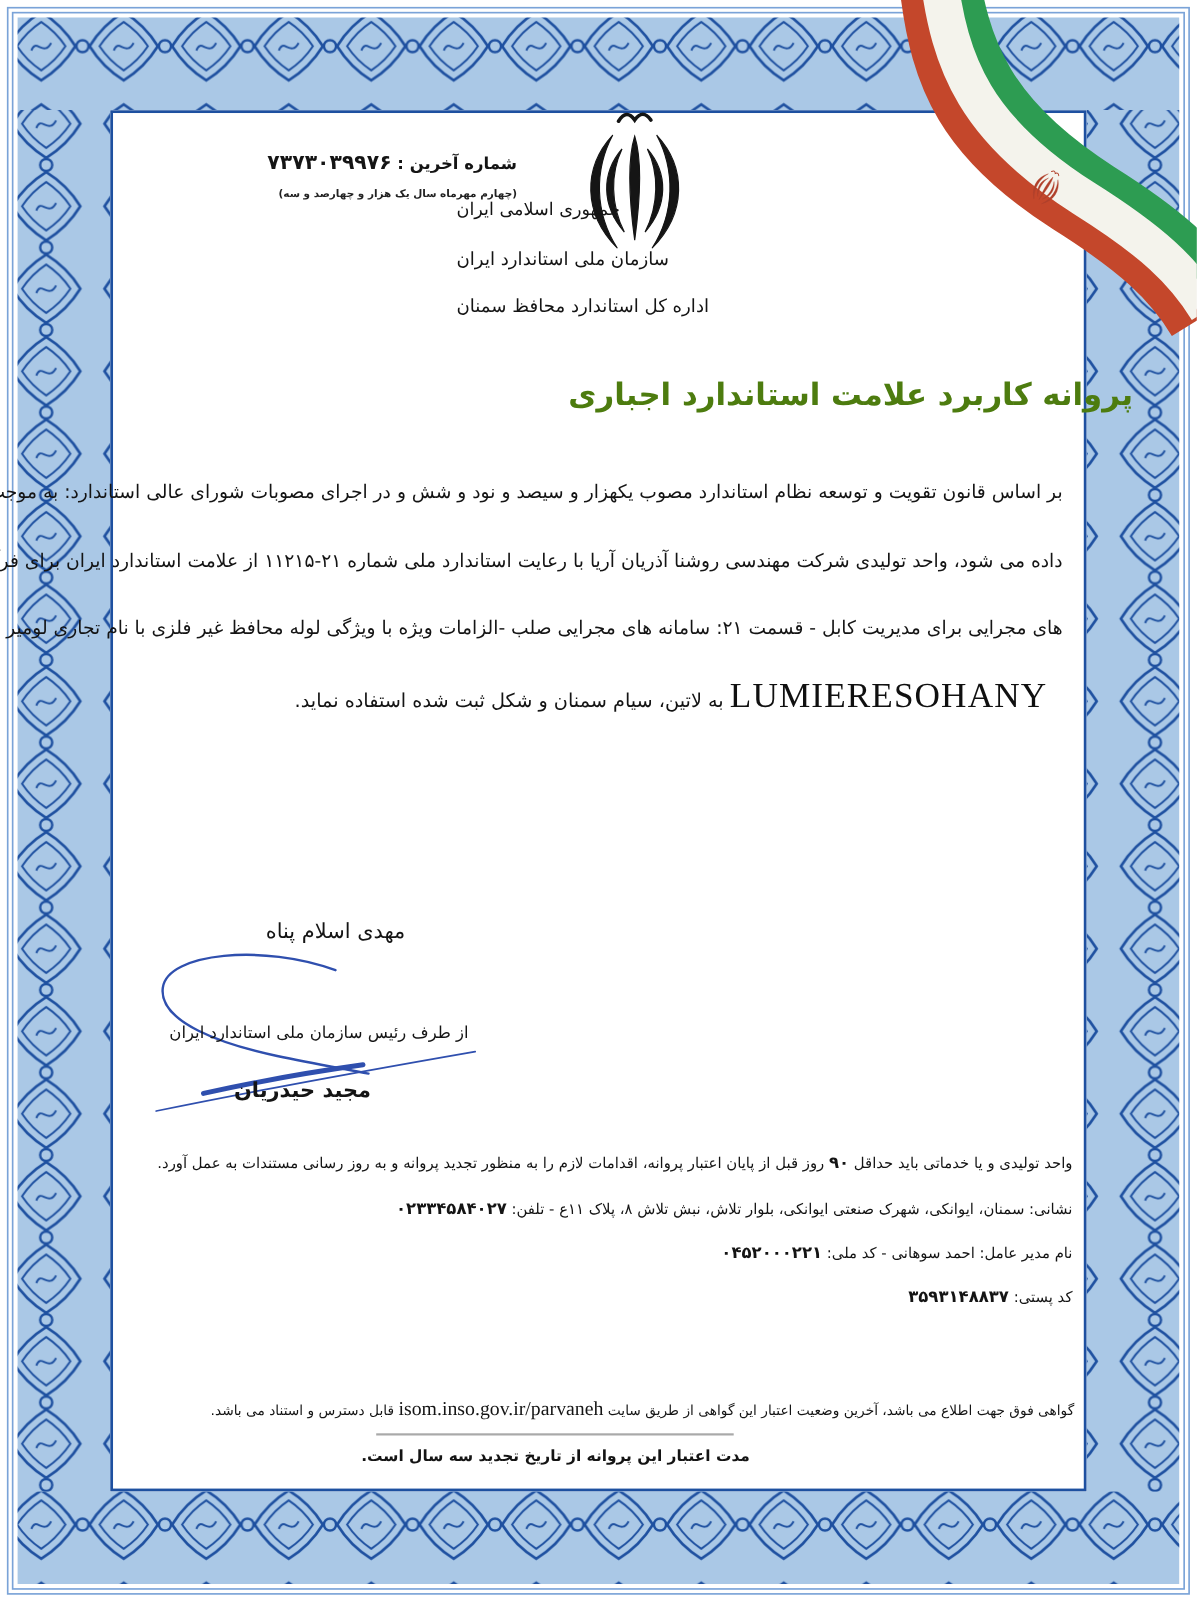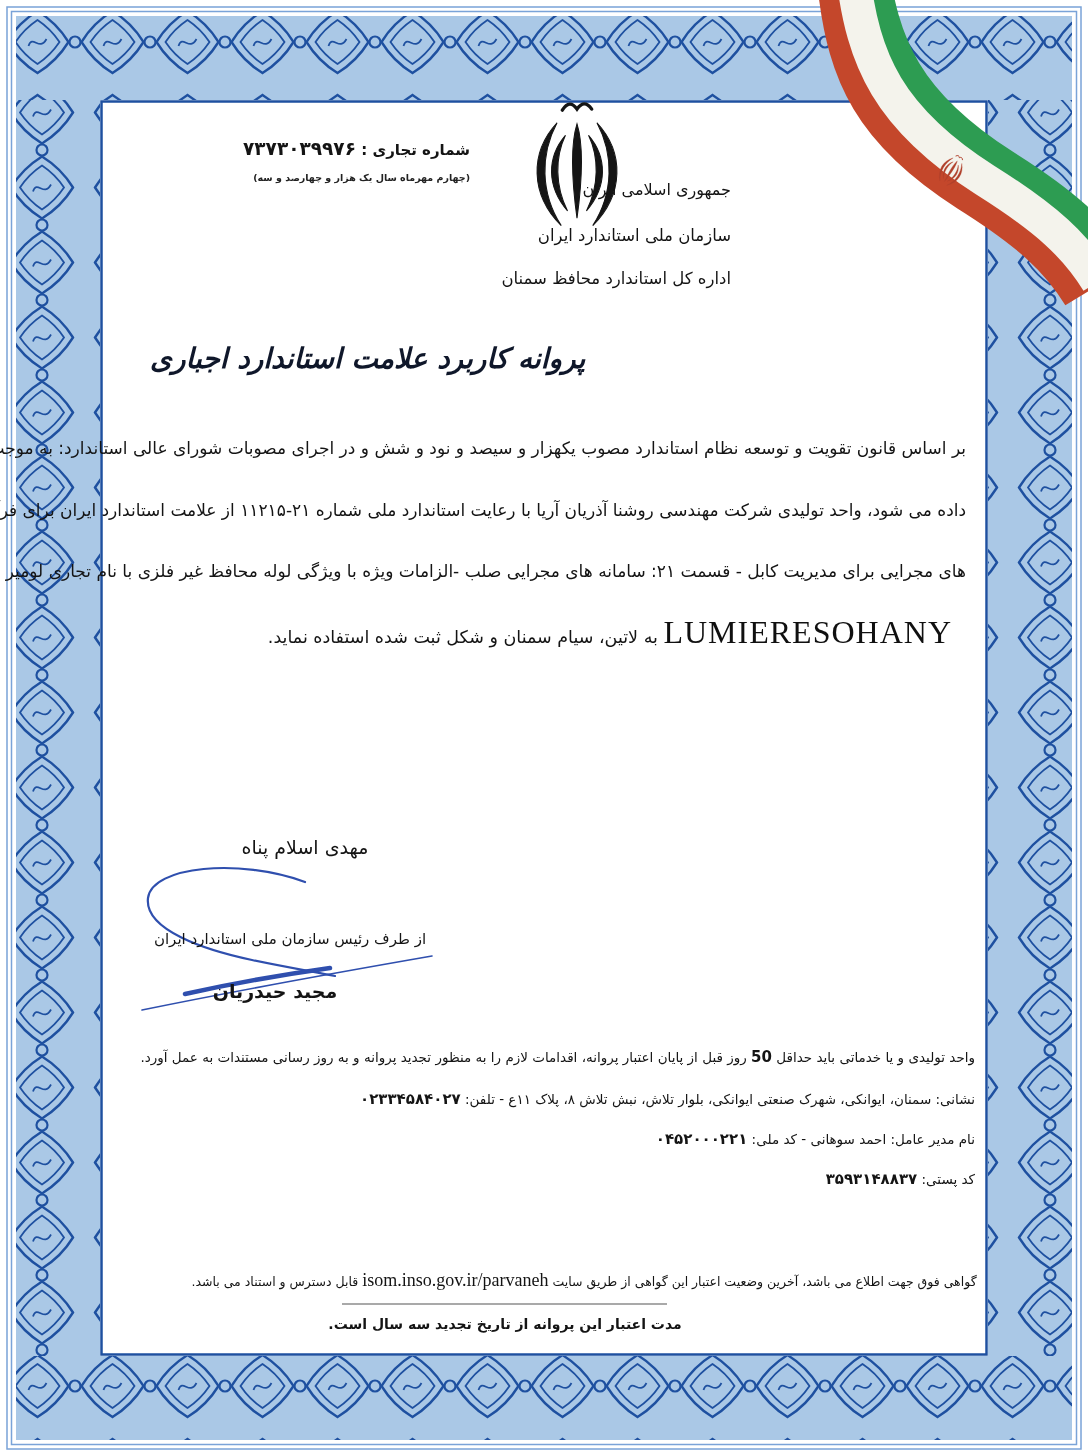--- a/index.html
+++ b/index.html
@@ -19,31 +19,30 @@
   .meta {
     left: 140px; top: 128px; width: 330px;
     direction: rtl; text-align: right;
   }
   .meta-row { line-height: 42px; white-space: nowrap; }
   .meta-label { font-size: 15px; font-weight: bold; }
   .meta-value { font-size: 18.5px; font-weight: bold; letter-spacing: 1px; margin-top: 24px; }
   .meta-note { font-size: 9.5px; font-weight: bold; color: #222; margin-top: 1px; }
 
   
-  .hline { left: 431px; width: 300px; text-align: right; direction: rtl; white-space: nowrap; }
+  .hline { left: 415px; width: 300px; text-align: left; direction: rtl; white-space: nowrap; }
   .h-country { top: 180px; font-size: 16px; }
   .h-org     { top: 226px; font-size: 16.5px; }
   .h-office  { top: 269px; font-size: 16.5px; }
 
   .cert-title {
     top: 342px; left: 150px; width: 880px;
-    text-align: left; direction: rtl;
+    text-align: right; direction: rtl;
     font-size: 28px; font-weight: bold;
-    color: #0f172a;
-    font-style: italic;
+    color: #4d7c0f;
   }
 
   
   .bodyline {
     left: 124px; width: 842px; height: 46px;
     direction: rtl;
     text-align: justify; text-align-last: justify;
     font-size: 17px; line-height: 40px;
     white-space: nowrap; overflow: visible;
   }
@@ -137,21 +136,21 @@
 
   <g fill="none" stroke="#2f4fae" stroke-linecap="round">
     <path d="M305,882 C240,858 152,866 148,898 C144,930 205,950 252,960 C285,967 315,972 335,976" stroke-width="2.2"></path>
     <path d="M185,994 C230,984 280,975 330,968" stroke-width="4.5"></path>
     <path d="M142,1010 C230,992 340,972 432,956" stroke-width="1.6"></path>
   </g>
 </svg>
 
 <div class="abs layer meta">
   <div class="meta-row">
-    <span class="meta-label">شماره تجاری : </span><span class="meta-value">۷۳۷۳۰۳۹۹۷۶</span>
+    <span class="meta-label">شماره آخرین : </span><span class="meta-value">۷۳۷۳۰۳۹۹۷۶</span>
   </div>
   <div class="meta-note">(چهارم مهرماه سال یک هزار و چهارصد و سه)</div>
 </div>
 
 <div class="abs layer hline h-country">جمهوری اسلامی ایران</div>
 <div class="abs layer hline h-org">سازمان ملی استاندارد ایران</div>
 <div class="abs layer hline h-office">اداره کل استاندارد محافظ سمنان</div>
 
 <div class="abs layer cert-title">پروانه کاربرد علامت استاندارد اجباری</div>
 
@@ -160,21 +159,21 @@
 <div class="abs layer bodyline bl3">های مجرایی برای مدیریت کابل - قسمت ۲۱: سامانه های مجرایی صلب -الزامات ویژه با ویژگی لوله محافظ غیر فلزی با نام تجاری لومیر به فارسی و</div>
 <div class="abs layer bodyline4">
   <span class="latin-name">LUMIERESOHANY</span><span> به لاتین، سیام سمنان و شکل ثبت شده استفاده نماید.</span>
 </div>
 
 <div class="abs layer sig-name1">مهدی اسلام پناه</div>
 <div class="abs layer sig-behalf">از طرف رئیس سازمان ملی استاندارد ایران</div>
 <div class="abs layer sig-name2">مجید حیدریان</div>
 
 <div class="abs layer fline f1">
-  <span>واحد تولیدی و یا خدماتی باید حداقل </span><span class="seg-b">50</span><span> روز قبل از پایان اعتبار پروانه، اقدامات لازم را به منظور تجدید پروانه و به روز رسانی مستندات به عمل آورد.</span>
+  <span>واحد تولیدی و یا خدماتی باید حداقل </span><span class="seg-b">۹۰</span><span> روز قبل از پایان اعتبار پروانه، اقدامات لازم را به منظور تجدید پروانه و به روز رسانی مستندات به عمل آورد.</span>
 </div>
 <div class="abs layer fline f2">
   <span>نشانی: </span><span>سمنان، ایوانکی، شهرک صنعتی ایوانکی، بلوار تلاش، نبش تلاش ۸، پلاک ۱۱ع - تلفن: </span><span class="seg-b">۰۲۳۳۴۵۸۴۰۲۷</span>
 </div>
 <div class="abs layer fline f3">
   <span>نام مدیر عامل: </span><span>احمد سوهانی - کد ملی: </span><span class="seg-b">۰۴۵۲۰۰۰۲۲۱</span>
 </div>
 <div class="abs layer fline f4">
   <span>کد پستی: </span><span class="seg-b">۳۵۹۳۱۴۸۸۳۷</span>
 </div>

